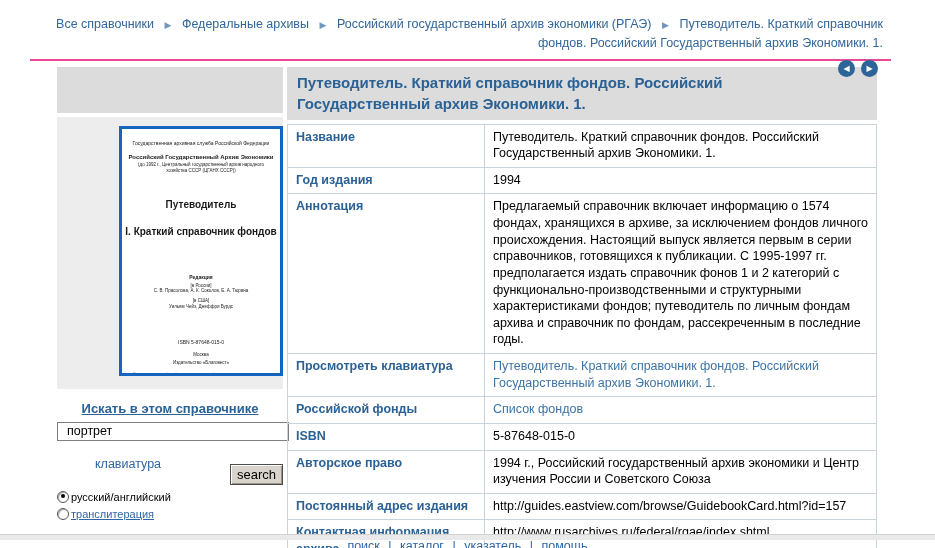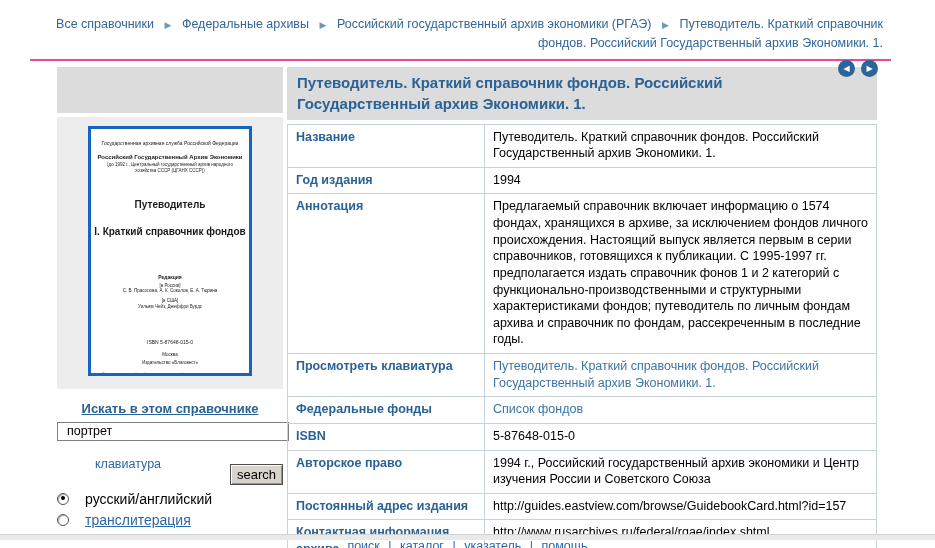--- a/index.html
+++ b/index.html
@@ -25,21 +25,21 @@
     line-height:1;
   }
 
   
   .content { display:flex; gap:4px; margin:6px 0 0 57px; }
   .sidebar { width:226px; flex:none; }
   .main { width:590px; flex:none; }
 
   .side-grayblock { height:46px; background:#dcdcdc; }
 
-  .cover-cell { margin-top:4px; background:#ededed; padding:9px 0 13px; display:flex; justify-content:center; }
+  .cover-cell { margin-top:4px; background:#ededed; padding:9px 0 13px; display:flex; justify-content:flex-end; }
   .book-cover {
     width:158px; height:244px; background:#fff; border:3px solid #1565c0;
     text-align:center; color:#1a1a1a; overflow:hidden; line-height:1.25;
   }
   .book-cover .agency        { margin-top:11px; font-size:5px; }
   .book-cover .archive-name  { margin-top:8px;  font-size:6px; font-weight:bold; }
   .book-cover .archive-note  { margin-top:1px;  font-size:4.5px; padding:0 10px; }
   .book-cover .title         { margin-top:25px; font-size:10px; font-weight:bold; }
   .book-cover .subtitle      { margin-top:15px; font-size:10px; font-weight:bold; }
   .book-cover .editors-heading { margin-top:35px; font-size:5px; font-weight:bold; }
@@ -63,21 +63,21 @@
     font-size:12.5px; padding:1px 9px; font-family:inherit; color:#000;
   }
   .kb-row { display:flex; justify-content:space-between; align-items:flex-start; margin-top:16px; }
   .kb-link { color:#2d66a8; font-size:12.5px; margin-left:38px; cursor:pointer; }
   .search-btn {
     margin-top:7px; background:#d8d4cd; border:1px solid #4d4d4d;
     box-shadow: inset 1px 1px 0 #fff, inset -1px -1px 0 #979385;
     font-size:13px; padding:2px 6px; font-family:inherit; cursor:pointer; color:#000;
   }
   .radio-group { margin-top:6px; }
-  .radio-row { display:flex; align-items:center; gap:16px; margin-top:5px; font-size:14px; }
+  .radio-row { display:flex; align-items:center; gap:2px; margin-top:5px; font-size:11px; }
   .radio {
     width:10px; height:10px; border-radius:50%; border:1px solid #555; background:#fff;
     box-shadow: inset 1px 1px 1px #aaa; position:relative; flex:none; cursor:pointer;
   }
   .radio.checked::after { content:""; position:absolute; left:2.5px; top:2.5px; width:4px; height:4px; background:#000; border-radius:50%; }
   .radio-label { color:#000; }
   .radio-label.link { color:#2d66a8; text-decoration:underline; cursor:pointer; }
 
   
   .title-bar { background:#dcdcdc; color:#2b6295; font-weight:bold; font-size:15px; line-height:1.4; padding:5px 10px 6px; min-height:34px; }
@@ -202,21 +202,21 @@
               <td class="lbl">Аннотация</td>
               <td class="val plain">Предлагаемый справочник включает информацию о 1574 фондах, хранящихся в архиве, за исключением фондов личного происхождения. Настоящий выпуск является первым в серии справочников, готовящихся к публикации. С 1995-1997 гг. предполагается издать справочник фонов 1 и 2 категорий с функционально-производственными и структурными характеристиками фондов; путеводитель по личным фондам архива и справочник по фондам, рассекреченным в последние годы.</td>
             </tr>
 
             <tr>
               <td class="lbl">Просмотреть клавиатура</td>
               <td class="val link">Путеводитель. Краткий справочник фондов. Российский Государственный архив Экономики. 1.</td>
             </tr>
 
             <tr>
-              <td class="lbl">Федеральные фонды</td>
+              <td class="lbl">Российской фонды</td>
               <td class="val link">Список фондов</td>
             </tr>
 
             <tr>
               <td class="lbl">ISBN</td>
               <td class="val plain">5-87648-015-0</td>
             </tr>
 
             <tr>
               <td class="lbl">Авторское право</td>

